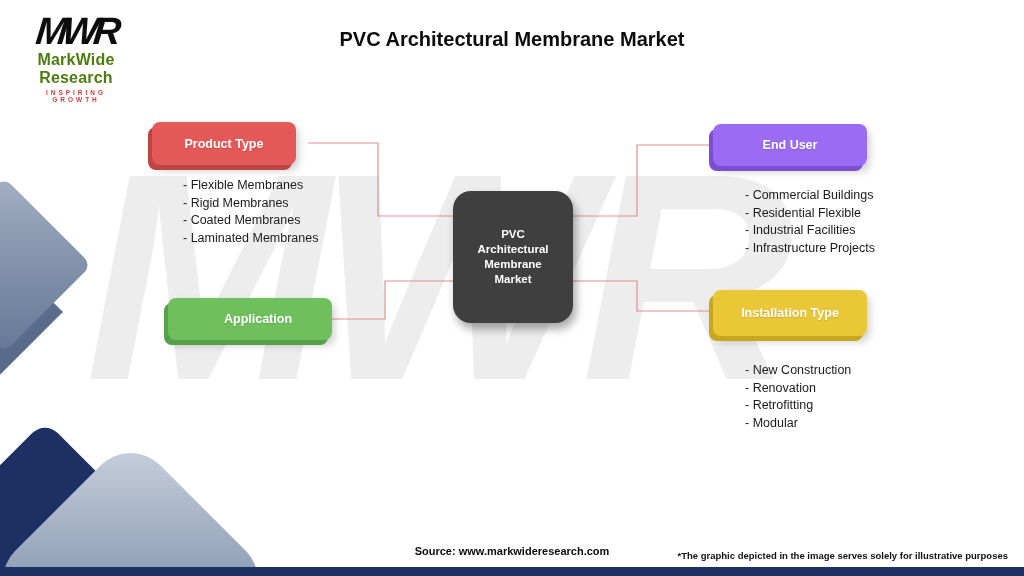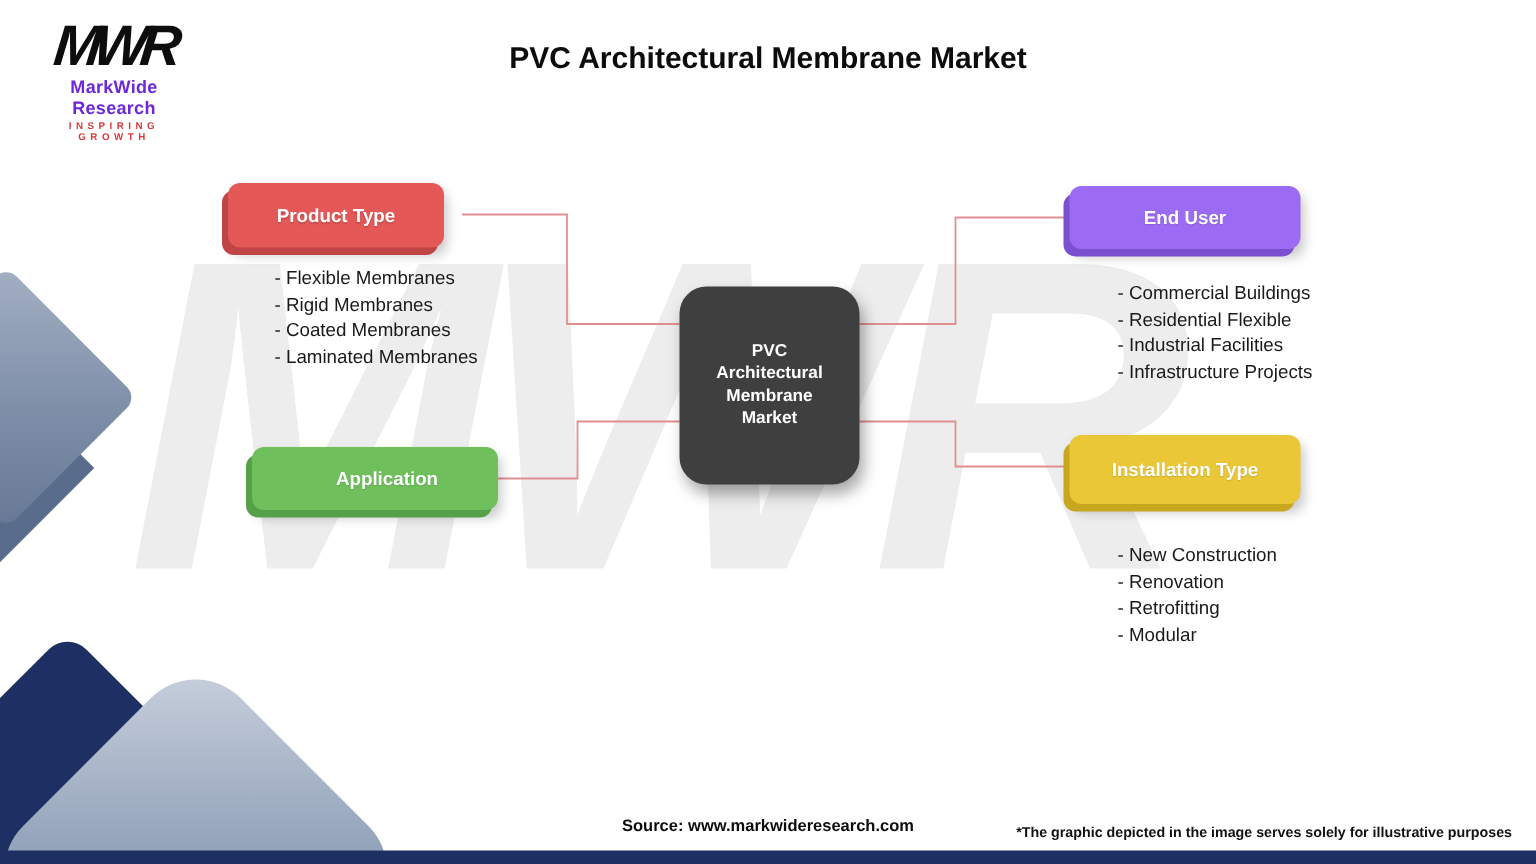--- a/index.html
+++ b/index.html
@@ -38,21 +38,21 @@
     position:absolute; left:0; bottom:0; width:100%; height:9px;
     background:#1d2f63; z-index:2;
   }
 
   
   .logo { position:absolute; left:22px; top:12px; width:108px; text-align:center; z-index:3; }
   .logo-acronym {
     font-size:38px; font-weight:900; font-style:italic; letter-spacing:-5px;
     color:#0d0d0d; line-height:1.0; transform:skewX(-6deg);
   }
-  .logo-name { font-size:12px; font-weight:700; color:#6d28d9; margin-top:1px; letter-spacing:0.2px; }
+  .logo-name { font-size:16px; font-weight:700; color:#4d7c0f; margin-top:1px; letter-spacing:0.2px; }
   .logo-tagline { font-size:6.5px; font-weight:700; color:#d43c3c; letter-spacing:3px; margin-top:2px; }
 
   .page-title {
     position:absolute; left:0; top:28px; width:100%; text-align:center;
     font-size:20px; font-weight:700; color:#0c0c0c; z-index:3;
   }
 
   
   .connectors { position:absolute; left:0; top:0; z-index:1; }
 

